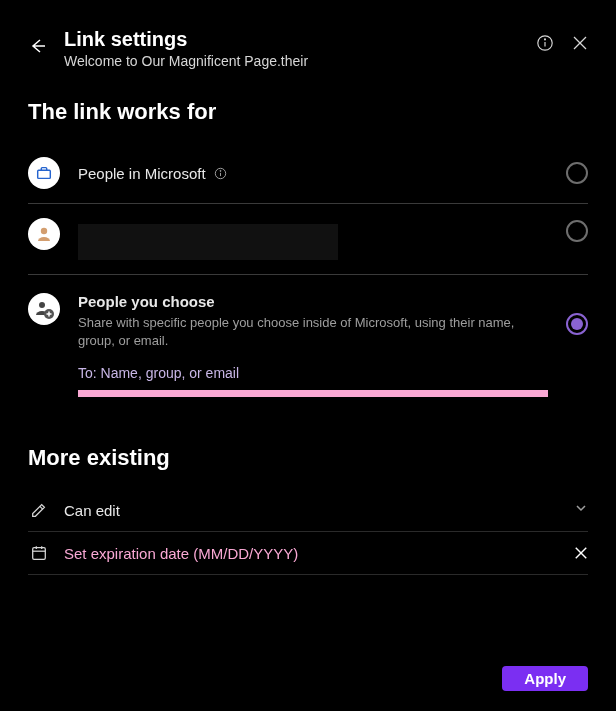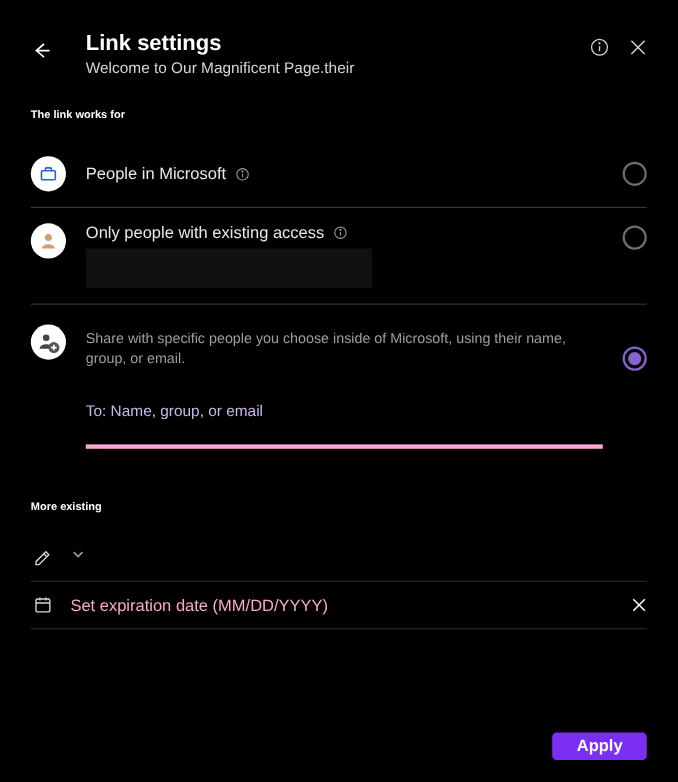--- a/index.html
+++ b/index.html
@@ -17,21 +17,21 @@
     }
     .dialog {
       padding: 20px 28px;
       height: 100%;
       display: flex;
       flex-direction: column;
     }
     .header {
       display: flex;
       align-items: flex-start;
-      gap: 30px;
+      gap: 16px;
       margin-bottom: 30px;
       padding-top: 8px;
     }
     .back-btn {
       background: none;
       border: none;
       color: #fff;
       cursor: pointer;
       padding: 8px 0;
       display: flex;
@@ -59,21 +59,21 @@
     .icon-btn {
       background: none;
       border: none;
       color: #d6d6d6;
       cursor: pointer;
       display: flex;
       align-items: center;
       justify-content: center;
     }
     .section-heading {
-      font-size: 10px;
+      font-size: 22px;
       font-weight: 600;
       margin-bottom: 18px;
     }
     .option-row {
       display: flex;
       align-items: center;
       gap: 18px;
       padding: 14px 0;
       border-bottom: 1px solid #3a3a3a;
     }
@@ -147,23 +147,23 @@
     .selected-block {
       align-items: flex-start;
       padding-top: 18px;
       padding-bottom: 0;
       border-bottom: none;
     }
     .selected-block .radio {
       margin-top: 20px;
     }
     .to-field {
-      margin-top: 30px;
-      border-bottom: 4px solid #f9a8d4;
-      padding-bottom: 21px;
+      margin-top: 14px;
+      border-bottom: 7px solid #f9a8d4;
+      padding-bottom: 8px;
       width: 100%;
     }
     .to-input {
       background: none;
       border: none;
       outline: none;
       color: #c8b6e6;
       font-size: 14px;
       width: 100%;
     }
@@ -275,64 +275,56 @@
   </div>
 
   <div class="option-row">
     <div class="option-icon icon-person-existing" style="align-self:flex-start;">
       <svg width="20" height="20" viewBox="0 0 20 20">
         <circle cx="10" cy="7" r="3.2" fill="#d39e6f"></circle>
         <path d="M4 17 a6 4 0 0 1 12 0 Z" fill="#d39e6f"></path>
       </svg>
     </div>
     <div class="option-content">
-      <div class="option-label">
-        <span>Only people with existing access</span>
-        <span class="info-icon-small">
-          <svg width="13" height="13" viewBox="0 0 20 20" fill="none" stroke="currentColor" stroke-width="1.5">
-            <circle cx="10" cy="10" r="8"></circle>
-              <line x1="10" y1="9" x2="10" y2="14"></line>
-              <circle cx="10" cy="6" r="0.8" fill="currentColor"></circle>
-          </svg>
-        </span>
-      </div>
       <div class="redacted-block"></div>
     </div>
     <div class="radio" style="align-self:flex-start;margin-top:2px;"></div>
   </div>
 
   <div class="option-row selected-block">
     <div class="option-icon icon-person-choose">
       <svg width="22" height="22" viewBox="0 0 22 22">
         <circle cx="9" cy="7" r="3" fill="#444"></circle>
         <path d="M3 17 a6 4 0 0 1 12 0 Z" fill="#444"></path>
         <circle cx="16" cy="16" r="5" fill="#555"></circle>
         <line x1="16" y1="13.5" x2="16" y2="18.5" stroke="#fff" stroke-width="1.5"></line>
         <line x1="13.5" y1="16" x2="18.5" y2="16" stroke="#fff" stroke-width="1.5"></line>
       </svg>
     </div>
     <div class="option-content">
+      <div class="option-label bold">People you choose</div>
       <div class="option-desc">Share with specific people you choose inside of Microsoft, using their name, group, or email.</div>
       <div class="to-field">
         <input class="to-input" type="text" placeholder="To: Name, group, or email" style="">
       </div>
     </div>
     <div class="radio selected"></div>
   </div>
 
   <div class="more-section">
     <div class="section-heading">More existing</div>
 
     <div class="setting-row">
       <div class="setting-icon">
         <svg width="18" height="18" viewBox="0 0 20 20" fill="none" stroke="currentColor" stroke-width="1.4">
           <path d="M3 17 L3 14 L13 4 L16 7 L6 17 Z"></path>
           <line x1="11" y1="6" x2="14" y2="9"></line>
         </svg>
       </div>
+      <div class="setting-label">Can edit</div>
       <div class="chevron">
         <svg width="14" height="14" viewBox="0 0 14 14" fill="none" stroke="currentColor" stroke-width="1.5">
           <path d="M3 5 L7 9 L11 5"></path>
         </svg>
       </div>
     </div>
 
     <div class="setting-row">
       <div class="setting-icon">
         <svg width="18" height="18" viewBox="0 0 20 20" fill="none" stroke="currentColor" stroke-width="1.4">

